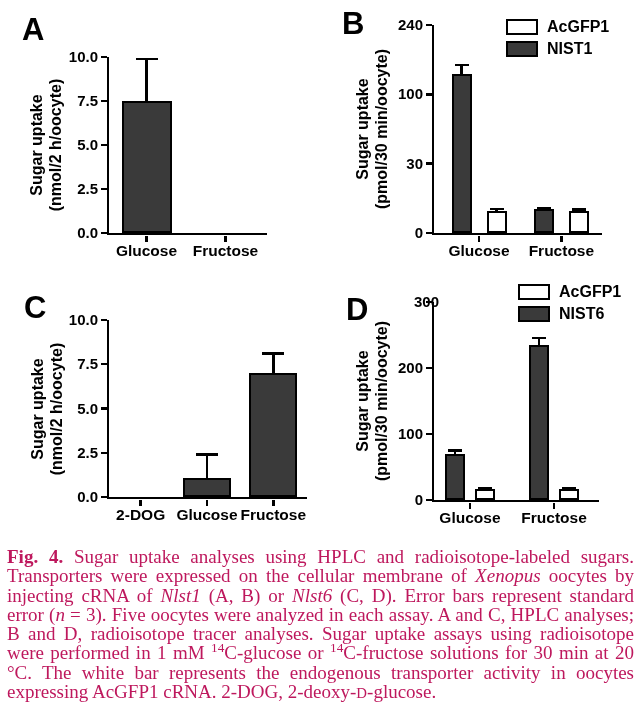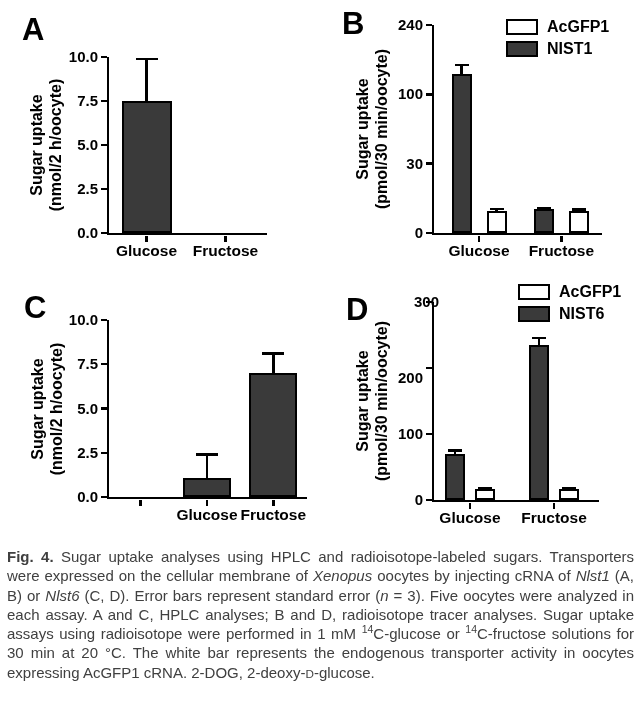--- a/index.html
+++ b/index.html
@@ -18,22 +18,22 @@
   .tick-x{position:absolute;width:2.4px;background:#000;}
   .bar{position:absolute;border:2.3px solid #000;box-sizing:border-box;}
   .err-line{position:absolute;width:2.4px;background:#000;}
   .err-cap{position:absolute;height:2.4px;background:#000;}
   .xcat{position:absolute;font-weight:bold;font-size:15.5px;text-align:center;}
   .legend{position:absolute;display:flex;flex-direction:column;gap:6px;}
   .legend-row{display:flex;align-items:center;}
   .legend-swatch{width:28px;height:12px;border:2.5px solid #000;box-sizing:content-box;}
   .legend-label{margin-left:9px;font-weight:bold;font-size:16px;line-height:1;}
   .caption{position:absolute;left:7px;right:7px;top:547px;
-        font-family:Liberation Sans, sans-serif;font-size:15px;line-height:19.3px;
-        text-align:justify;color:#404040;}
+        font-family:Liberation Serif, serif;font-size:19px;line-height:19.3px;
+        text-align:justify;color:#be185d;}
   .caption .bold{font-weight:bold;}
   .caption .italic{font-style:italic;}
   .caption sup{font-size:0.7em;line-height:0;}
   .caption .smallcaps{font-size:0.78em;}
 </style>
 </head>
 <body>
 
 <div id="page">
 
@@ -117,20 +117,21 @@
       <div class="tick-y" style="left: 101px; top: 227.8px; width: 6px; background: rgb(0, 0, 0);"></div>
       <div class="ytick-label" style="left: 0px; width: 98px; top: 175.75px;">2.5</div>
       <div class="tick-y" style="left: 101px; top: 183.55px; width: 6px; background: rgb(0, 0, 0);"></div>
       <div class="ytick-label" style="left: 0px; width: 98px; top: 131.5px;">5.0</div>
       <div class="tick-y" style="left: 101px; top: 139.3px; width: 6px; background: rgb(0, 0, 0);"></div>
       <div class="ytick-label" style="left: 0px; width: 98px; top: 87.25px;">7.5</div>
       <div class="tick-y" style="left: 101px; top: 95.05px; width: 6px; background: rgb(0, 0, 0);"></div>
       <div class="ytick-label" style="left: 0px; width: 98px; top: 43px;">10.0</div>
       <div class="tick-y" style="left: 101px; top: 50.8px; width: 6px; background: rgb(0, 0, 0);"></div>
       <div class="tick-x" style="left: 139.46px; top: 231.8px; height: 6px;"></div>
+      <div class="xcat" style="left: 85.66px; width: 110px; top: 238px;">2-DOG</div>
       <div class="err-line" style="left: 205.79px; top: 186.52px; height: 25.01px;"></div>
       <div class="err-cap" style="left: 195.99px; top: 185.32px; width: 22px;"></div>
       <div class="bar" style="left: 182.99px; top: 209.53px; width: 48px; height: 19.47px; background: rgb(58, 58, 58);"></div>
       <div class="tick-x" style="left: 205.79px; top: 231.8px; height: 6px;"></div>
       <div class="xcat" style="left: 151.99px; width: 110px; top: 238px;">Glucose</div>
       <div class="err-line" style="left: 272.12px; top: 85.63px; height: 21.47px;"></div>
       <div class="err-cap" style="left: 262.32px; top: 84.43px; width: 22px;"></div>
       <div class="bar" style="left: 249.32px; top: 105.1px; width: 48px; height: 123.9px; background: rgb(58, 58, 58);"></div>
       <div class="tick-x" style="left: 272.12px; top: 231.8px; height: 6px;"></div>
       <div class="xcat" style="left: 218.32px; width: 110px; top: 238px;">Fructose</div>
@@ -140,21 +141,21 @@
     <div class="panel-letter" style="left:26px;top:26px;">D</div>
     <div class="ylabel" style="left: -47px; top: 114px; width: 198px; height: 38px;">
       <div>Sugar uptake</div>
       <div>(pmol/30 min/oocyte)</div>
     </div>
     <div class="plot" style="left: 112px; top: 34px; width: 165px; height: 198px;"></div>
   <div class="ytick-label" style="left: 0px; width: 103px; top: 223px;">0</div>
       <div class="tick-y" style="left: 106px; top: 230.8px; width: 6px; background: rgb(0, 0, 0);"></div>
       <div class="ytick-label" style="left: 0px; width: 103px; top: 157px;">100</div>
       <div class="tick-y" style="left: 106px; top: 164.8px; width: 6px; background: rgb(0, 0, 0);"></div>
-      <div class="ytick-label" style="left: 0px; width: 103px; top: 101px;">200</div>
+      <div class="ytick-label" style="left: 0px; width: 103px; top: 91px;">200</div>
       <div class="tick-y" style="left: 106px; top: 98.8px; width: 6px; background: rgb(0, 0, 0);"></div>
       <div class="ytick-label" style="left: 16px; width: 103px; top: 25px;">300</div>
       <div class="tick-y" style="left: 106px; top: 32.8px; width: 6px; background: rgb(0, 0, 0);"></div>
       <div class="err-line" style="left: 133.75px; top: 182.5px; height: 5.3px;"></div>
       <div class="err-cap" style="left: 127.95px; top: 181.3px; width: 14px;"></div>
       <div class="bar" style="left: 124.95px; top: 185.8px; width: 20px; height: 46.2px; background: rgb(58, 58, 58);"></div>
       <div class="err-line" style="left: 163.75px; top: 219.79px; height: 2.99px;"></div>
       <div class="err-cap" style="left: 157.95px; top: 218.59px; width: 14px;"></div>
       <div class="bar" style="left: 154.95px; top: 220.78px; width: 20px; height: 11.22px; background: rgb(255, 255, 255);"></div>
       <div class="tick-x" style="left: 148.75px; top: 234.8px; height: 6px;"></div>

